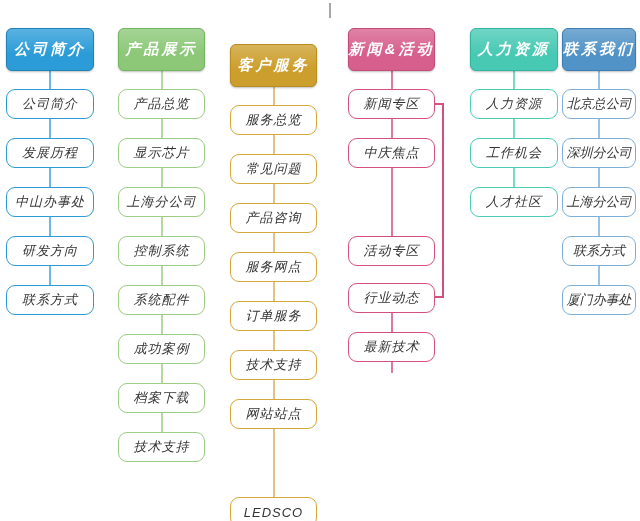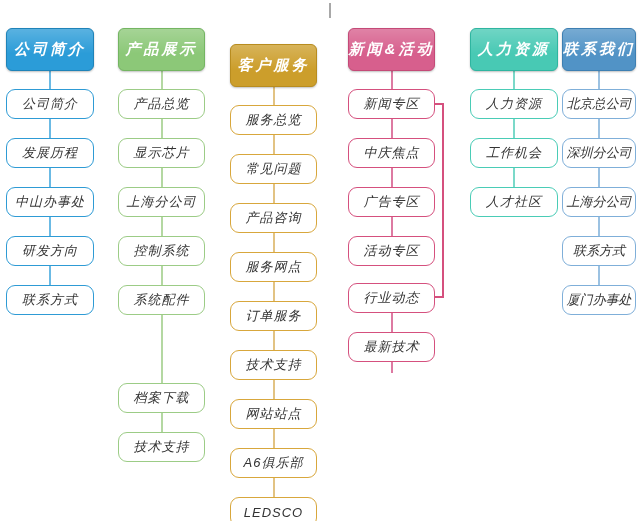--- a/index.html
+++ b/index.html
@@ -63,45 +63,44 @@
   </div>
 
   <div class="col c1" style="--header-bg: #8CC878; --header-border: #74B562; --item-border: #9CCC86; --line: #B4D8A2;">
     <div class="vline" style="height:361px;"></div>
     <div class="header">产品展示</div>
     <div class="item r0">产品总览</div>
     <div class="item r1">显示芯片</div>
     <div class="item r2">上海分公司</div>
     <div class="item r3">控制系统</div>
     <div class="item r4">系统配件</div>
+    <div class="item r5">成功案例</div>
     <div class="item r6">档案下载</div>
     <div class="item r7">技术支持</div>
   </div>
 
   <div class="col c2" style="--header-bg: #CC9E2B; --header-border: #B88C1F; --item-border: #D8A73C; --line: #E2C383;">
     <div class="vline" style="height:410px;"></div>
     <div class="header">客户服务</div>
     <div class="item r0">服务总览</div>
     <div class="item r1">常见问题</div>
     <div class="item r2">产品咨询</div>
     <div class="item r3">服务网点</div>
     <div class="item r4">订单服务</div>
     <div class="item r5">技术支持</div>
     <div class="item r6">网站站点</div>
-    <div class="item r7">A6俱乐部</div>
     <div class="item r8">LEDSCO</div>
   </div>
 
   <div class="col c3" style="--header-bg: #D75F8D; --header-border: #C44A77; --item-border: #D5507E; --line: #DD7AA2;">
     <div class="vline" style="height:165px;"></div>
     <div class="vline" style="top:270px;height:75px;"></div>
     <div class="header">新闻&amp;活动</div>
     <div class="item r0">新闻专区</div>
     <div class="item r1">中庆焦点</div>
-    <div class="item r2">广告专区</div>
     <div class="item r3">活动专区</div>
     <div class="item n4">行业动态</div>
     <div class="item n5">最新技术</div>
   </div>
 
   <div class="seg" style="left: 433px; top: 103px; width: 11px; height: 2px; background: rgb(213, 80, 126);"></div>
   <div class="seg" style="left: 442px; top: 103px; width: 2px; height: 195px; background: rgb(213, 80, 126);"></div>
   <div class="seg" style="left: 431px; top: 296px; width: 13px; height: 2px; background: rgb(213, 80, 126);"></div>
 
   <div class="col c4" style="--header-bg: #48C9B4; --header-border: #2FB5A0; --item-border: #4ACCB6; --line: #7BD9C9;">

